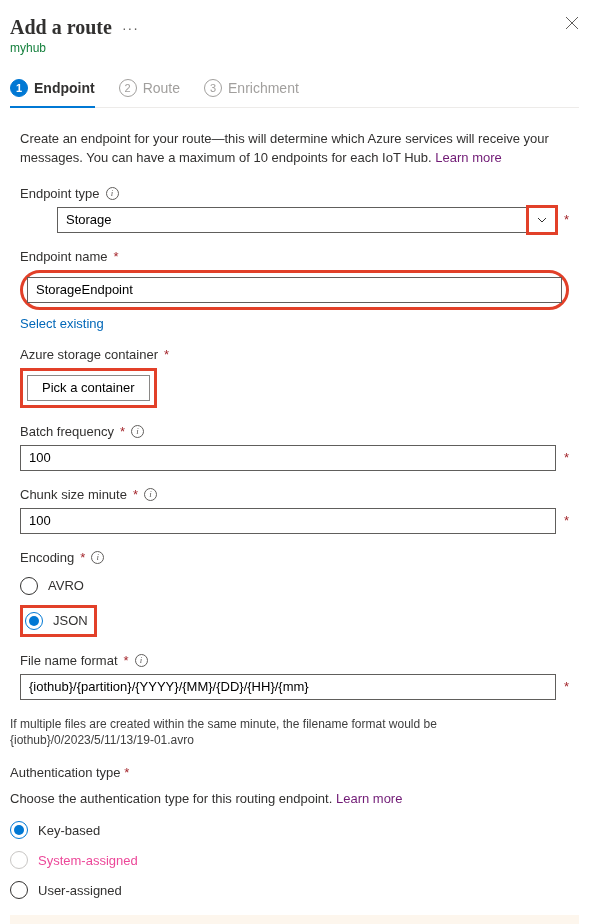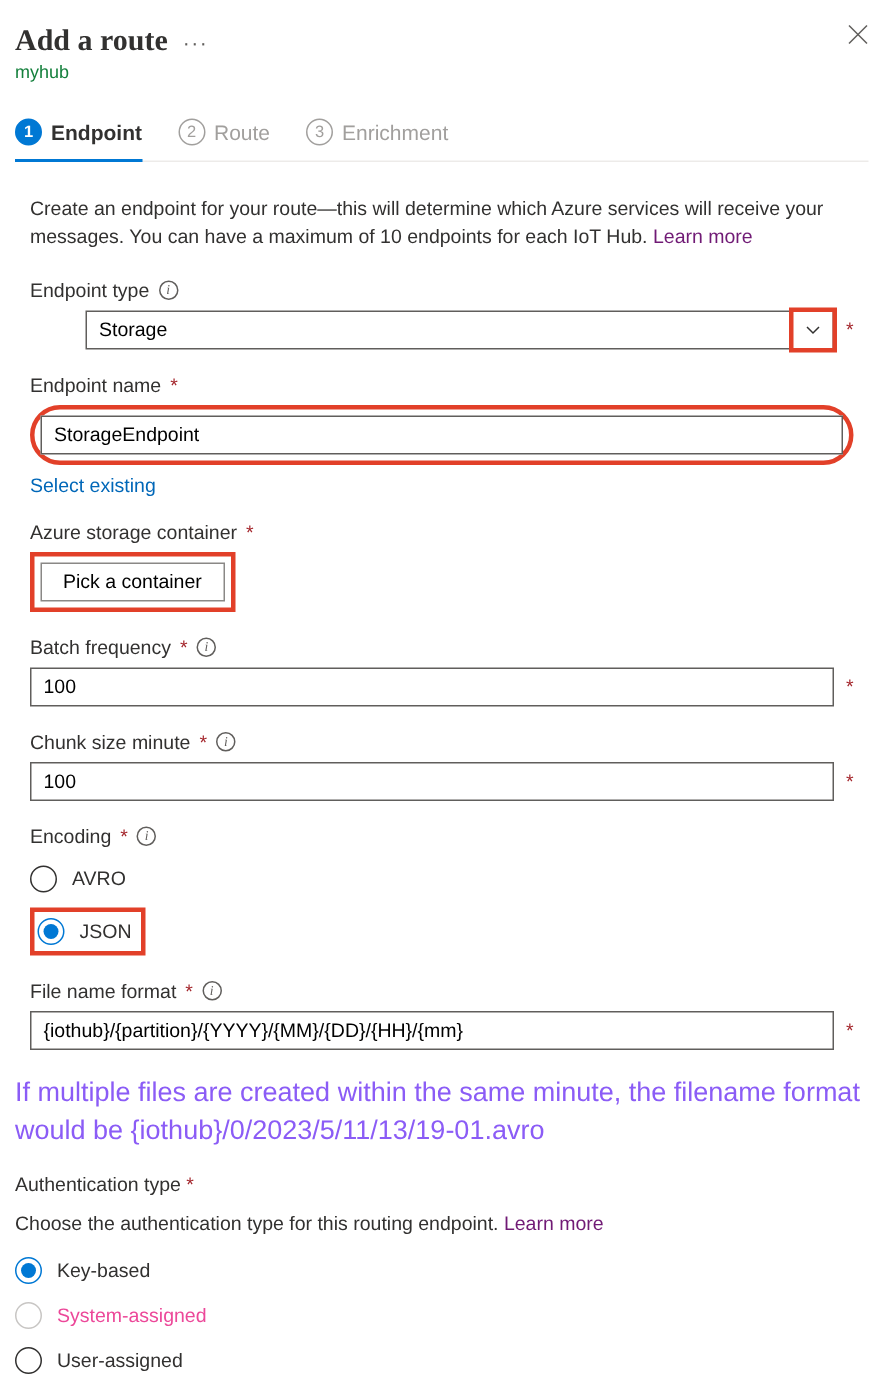--- a/index.html
+++ b/index.html
@@ -43,21 +43,21 @@
     .select-existing { color:#0067b8; font-size:13px; margin-top:6px; display:inline-block; cursor:pointer; }
     .radio-group { margin-top: 10px; }
     .radio-wrap { display:flex; align-items:center; gap:10px; margin: 8px 0; padding: 2px 0; }
     .radio { appearance:none; width:18px; height:18px; border:1px solid #323130; border-radius:50%; position:relative; cursor:pointer; background:#fff; flex-shrink:0; }
     .radio:checked { border-color:#0078d4; }
     .radio:checked::after { content:""; position:absolute; top:3px; left:3px; width:10px; height:10px; border-radius:50%; background:#0078d4; }
     .radio:disabled { border-color:#c8c6c4; cursor:default; }
     .radio-label { font-size:13px; cursor:pointer; }
     .radio-label.disabled { color:#ec4899; }
     .encoding-box { display:inline-block; border:3px solid #e24029; padding: 2px 6px 2px 2px; }
-    .note { font-size:18px; color:#8b5cf6; margin: 10px 0 16px 0; line-height:1.4; }
+    .note { font-size:12px; color:#404040; margin: 10px 0 16px 0; line-height:1.4; }
     .section-label { font-size:13px; margin-bottom: 10px; }
     .warn { background:#fdf6ed; padding:10px 12px; display:flex; align-items:flex-start; gap:8px; font-size:12.5px; margin-top: 14px; }
     .after-req { display:inline-block; margin-left:4px; }
   </style>
 </head>
 <body>
 
 <div class="header">
   <div class="title-wrap">
     <div class="title">Add a route</div>

